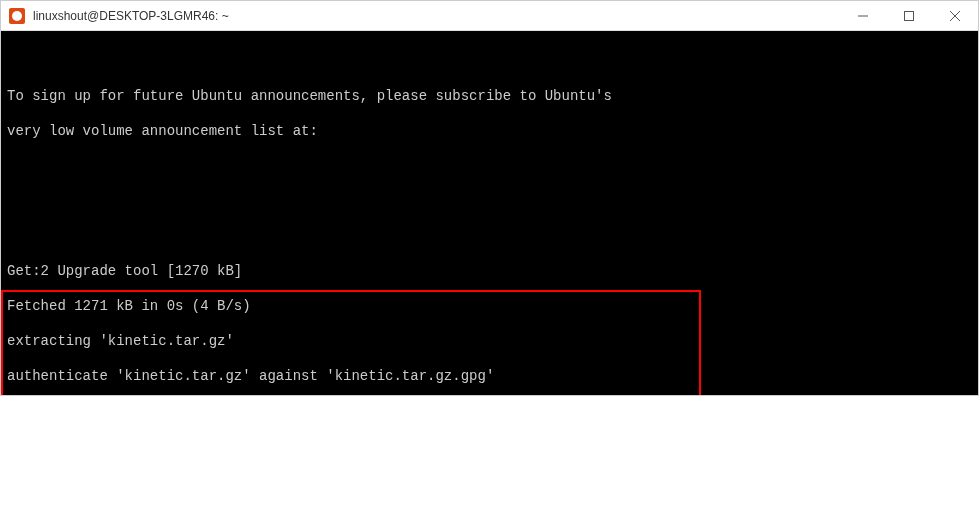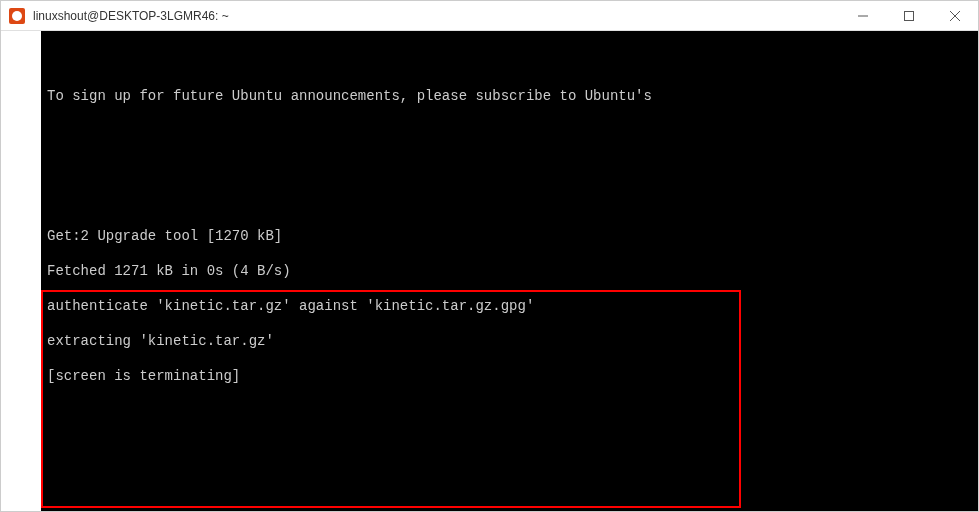--- a/index.html
+++ b/index.html
@@ -9,21 +9,21 @@
     }
     body {
       font-family: "Segoe UI", Tahoma, sans-serif;
       background: #ffffff;
       width: 979px;
       height: 512px;
       overflow: hidden;
     }
     .window {
       width: 979px;
-      height: 512px;
+      height: 396px;
       display: flex;
       flex-direction: column;
       border: 1px solid #cccccc;
     }
     .titlebar {
       height: 30px;
       background: #ffffff;
       display: flex;
       align-items: center;
       padding-left: 8px;
@@ -70,21 +70,20 @@
       flex: 1;
       background: #000000;
       color: #cccccc;
       font-family: "Consolas", "Courier New", monospace;
       font-size: 14px;
       line-height: 1.25;
       padding: 4px 6px;
       overflow: hidden;
       position: relative;
       white-space: pre-wrap;
-      margin-left: 40px;
     }
     .highlight-box {
       position: absolute;
       border: 2px solid #ff0000;
       pointer-events: none;
       top: 259px;
       left: 0px;
       width: 700px;
       height: 218px;
     }
@@ -113,27 +112,28 @@
         <svg width="10" height="10" viewBox="0 0 10 10">
             <line x1="0" y1="0" x2="10" y2="10" stroke="currentColor" stroke-width="1"></line>
             <line x1="10" y1="0" x2="0" y2="10" stroke="currentColor" stroke-width="1"></line>
           </svg>
       </div>
     </div>
   </div>
   <div class="terminal">
 <div> </div>
 <div>To sign up for future Ubuntu announcements, please subscribe to Ubuntu's</div>
+<div>very low volume announcement list at:</div>
 <div> </div>
 <div> </div>
 <div> </div>
 <div>Get:2 Upgrade tool [1270 kB]</div>
 <div>Fetched 1271 kB in 0s (4 B/s)</div>
+<div>extracting 'kinetic.tar.gz'</div>
 <div>authenticate 'kinetic.tar.gz' against 'kinetic.tar.gz.gpg'</div>
-<div>extracting 'kinetic.tar.gz'</div>
 <div>[screen is terminating]</div>
 
 
 
 
 
 
 
 
 

